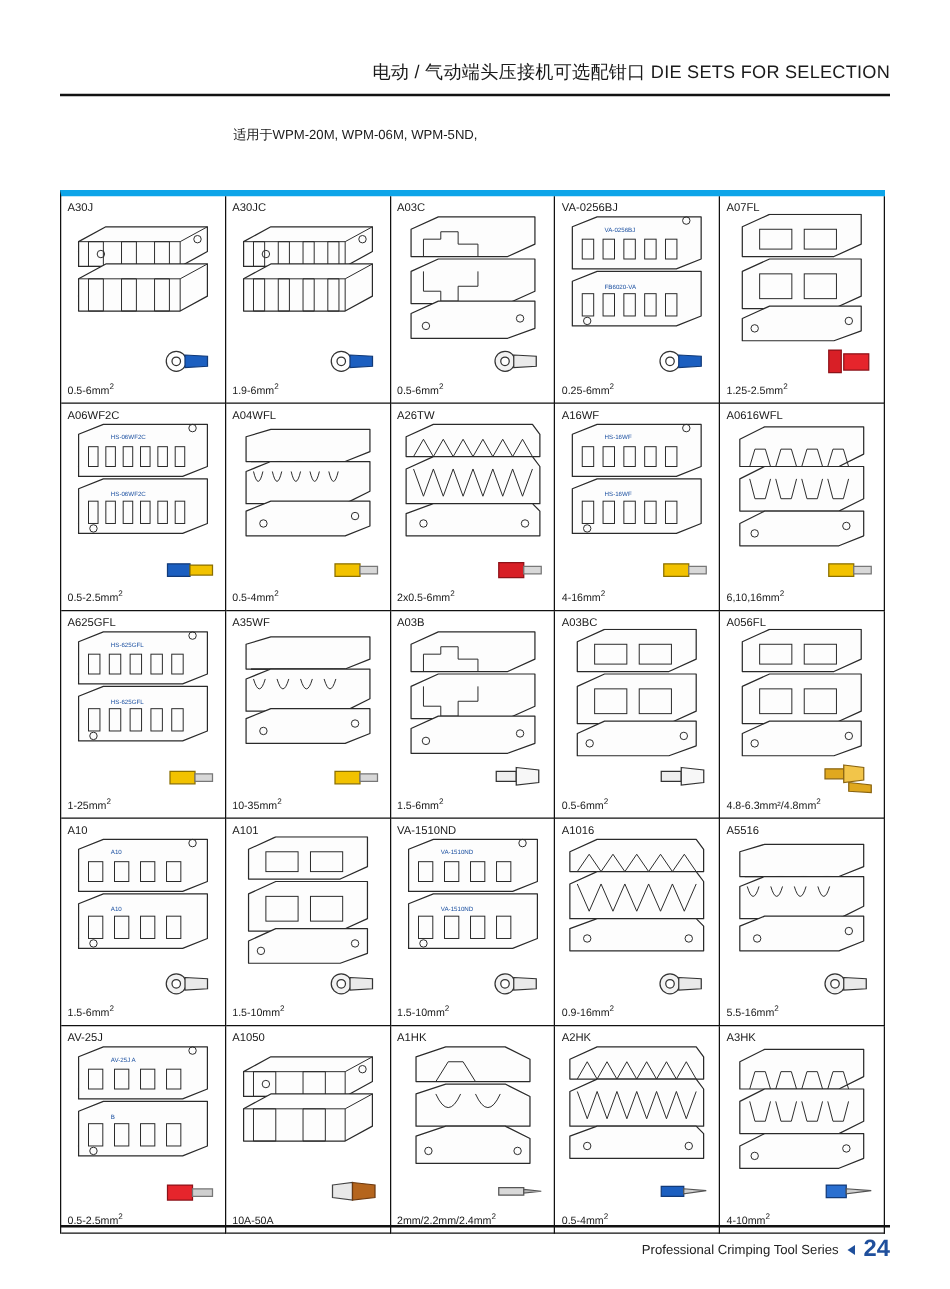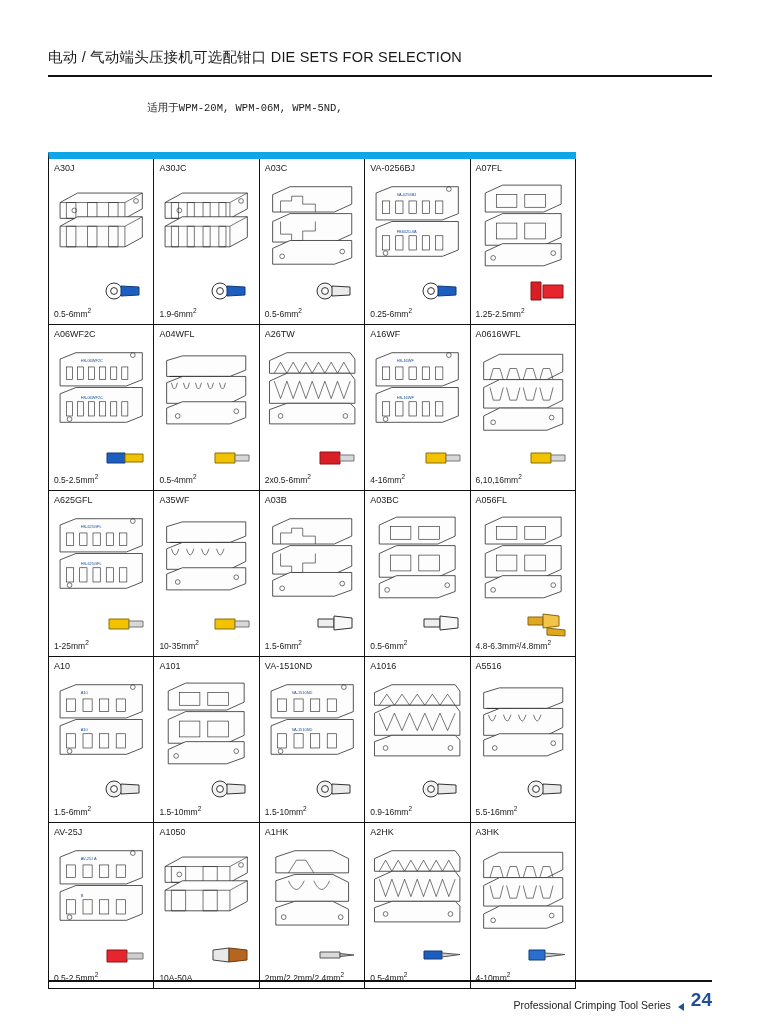--- a/index.html
+++ b/index.html
@@ -15,46 +15,46 @@
     position:absolute;
     left:0;top:0;
     width:760px;height:1031px;
   }
   
   .header{
     position:absolute;
     left:48px;top:48px;width:664px;
     padding-bottom:8px;
     border-bottom:2px solid #111;
+    text-align:right;
   }
   .header-title{
     font-size:14.5px;
     letter-spacing:.2px;
     white-space:nowrap;
   }
   
   .intro{
     position:absolute;
     left:48px;top:100px;width:664px;
     font-size:10.5px;
     line-height:1.55;
-    text-align:center;
+    text-align:right;
     padding-left:60px;
     padding-right:330px;
     box-sizing:border-box;
-    font-family:Liberation Mono, monospace;
   }
   .intro div{white-space:nowrap;}
   
   .grid{
     position:absolute;
     left:48px;top:152px;
-    width:528px;
+    width:660px;
     border-left:1px solid #111;
-    border-top:7px solid #0ea5e9;
+    border-top:5px solid #0ea5e9;
     box-sizing:border-box;
     display:grid;
     grid-template-columns:repeat(5,1fr);
   }
   .cell{
     border-right:1px solid #111;
     border-bottom:1px solid #111;
     box-sizing:border-box;
     height:166px;
     position:relative;
@@ -84,21 +84,21 @@
   }
   .acc svg{display:block;width:100%;height:100%;}
   
   .footer{
     position:absolute;
     left:48px;top:980px;width:664px;
     border-top:2px solid #111;
     padding-top:7px;
     display:flex;
     justify-content:flex-end;
-    align-items:flex-end;
+    align-items:center;
     gap:7px;
     font-size:10.5px;
   }
   .footer-text{color:#222;}
   .footer-tri{
     width:0;height:0;
     border-top:4.5px solid transparent;
     border-bottom:4.5px solid transparent;
     border-right:6px solid #1f4f9c;
   }

